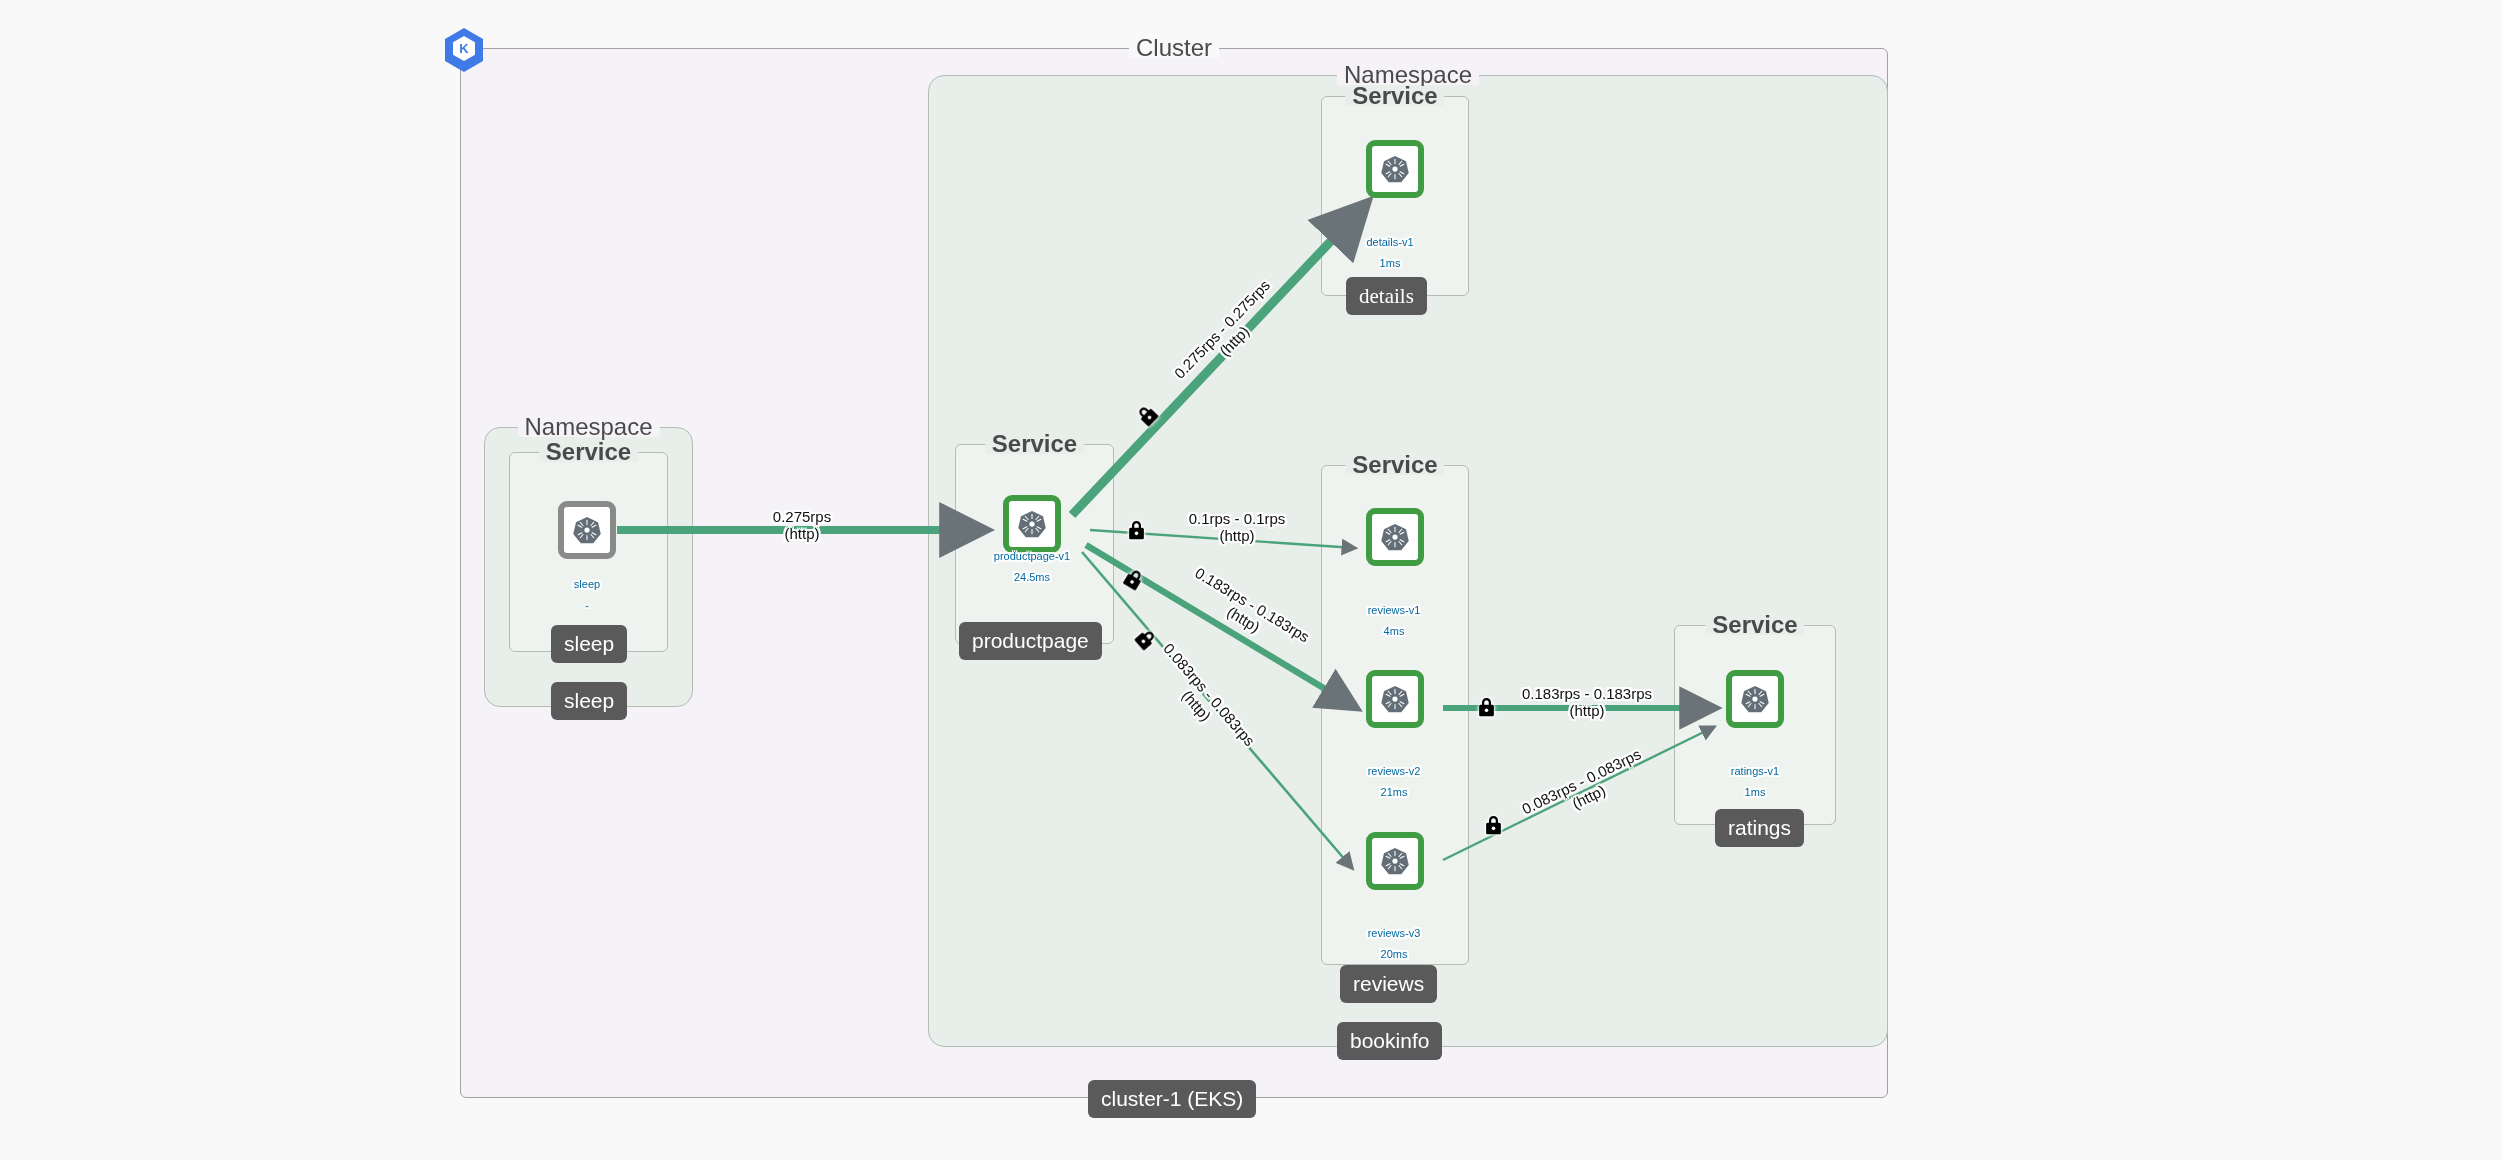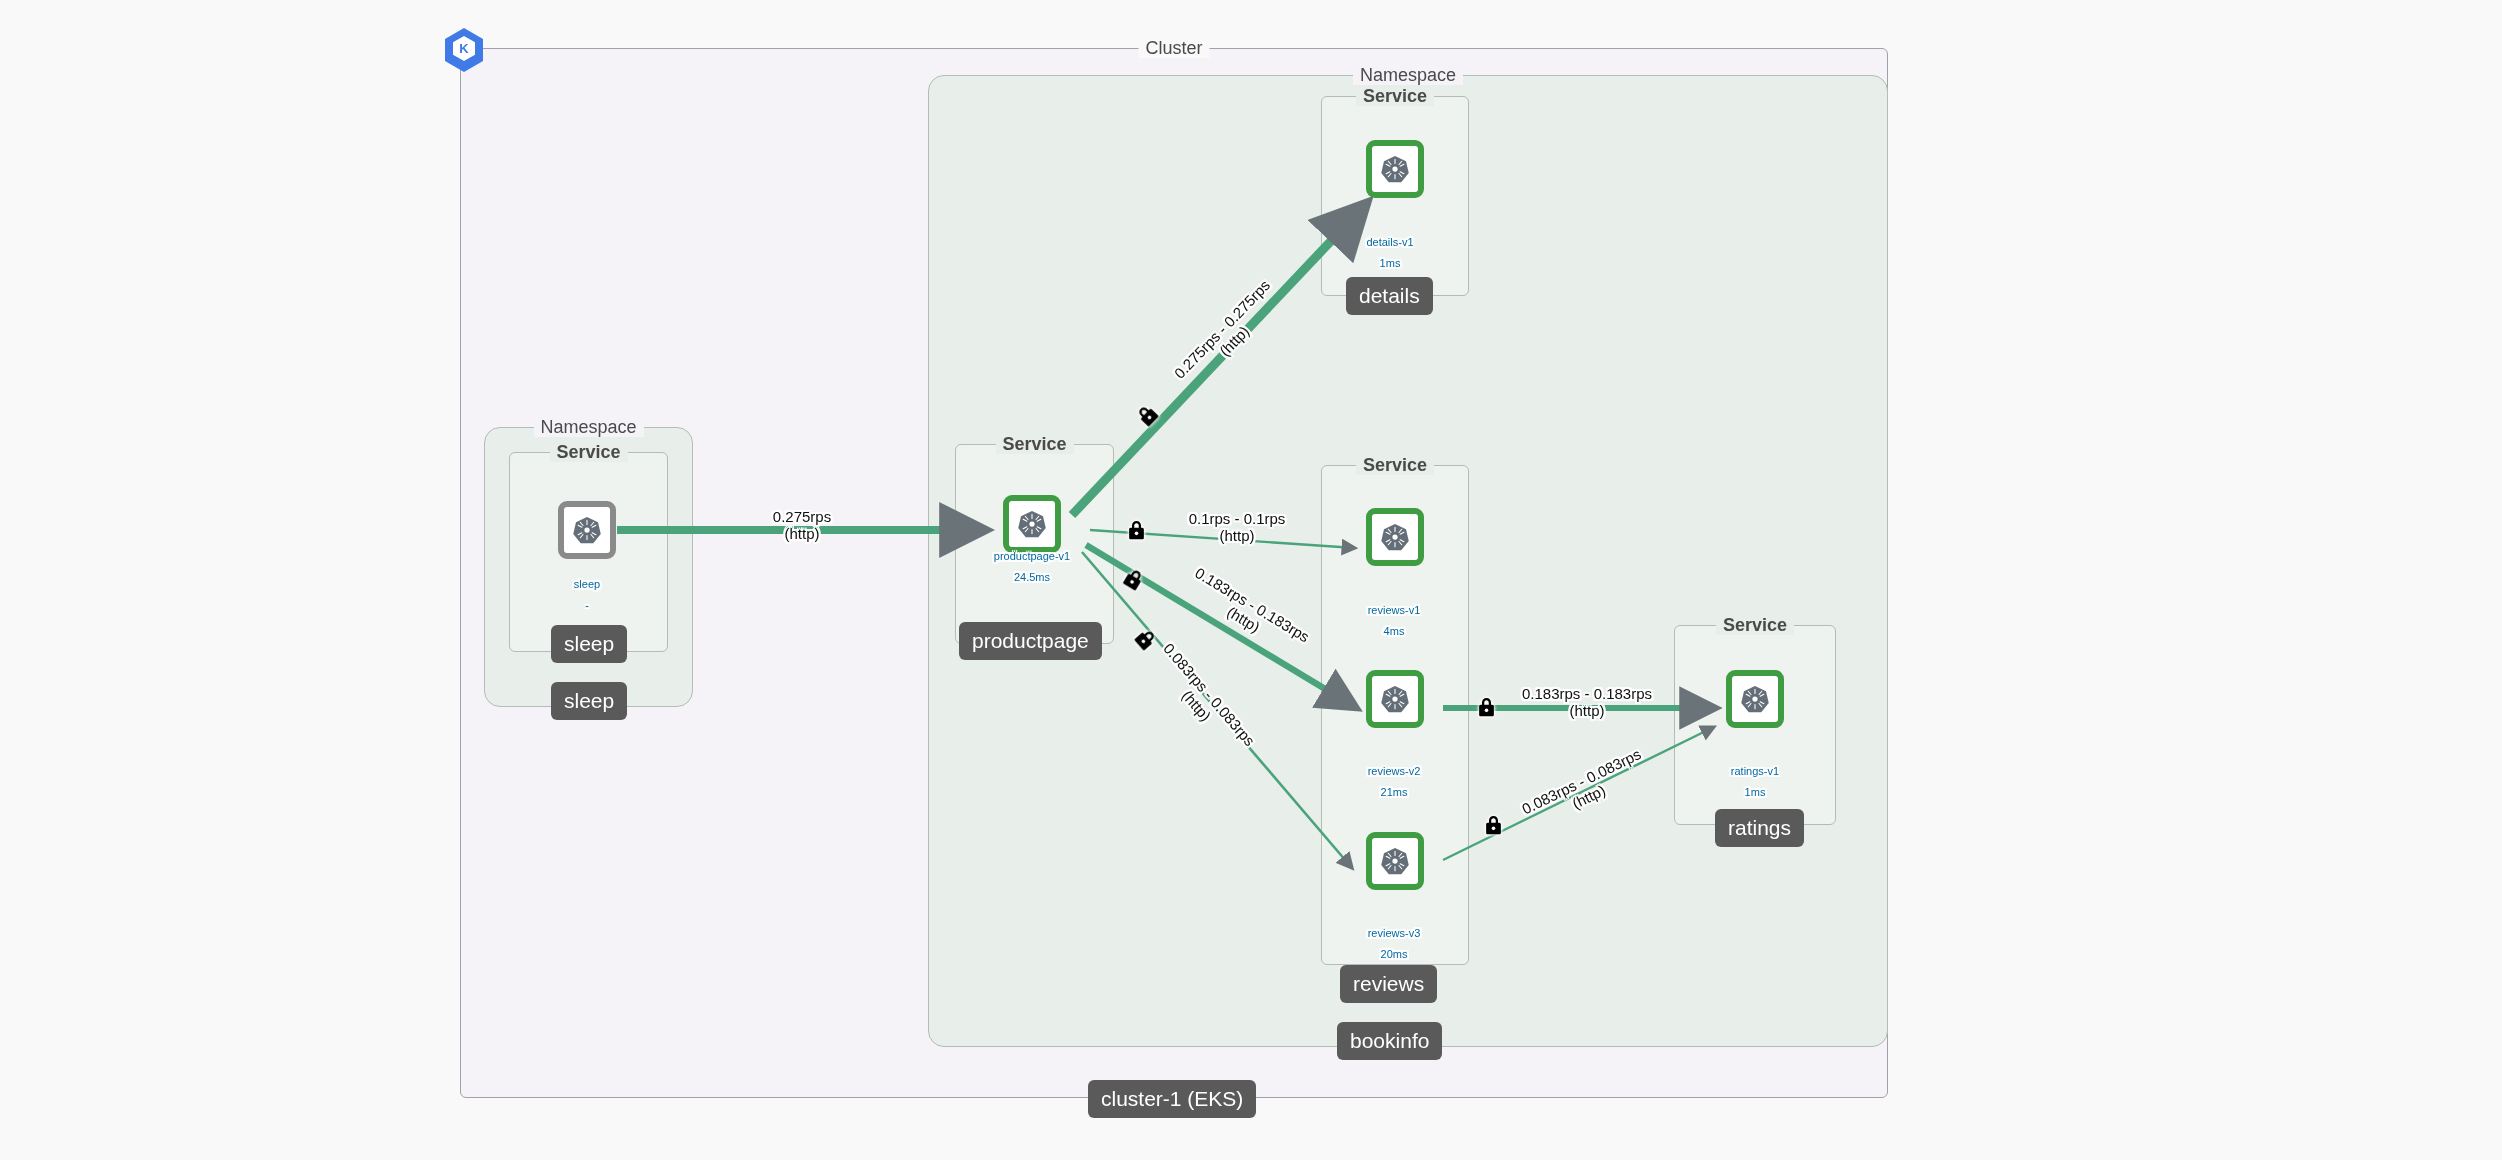--- a/index.html
+++ b/index.html
@@ -26,21 +26,21 @@
   .grp.namespace { background: #e8eeea; border-color: #b4bcb6; border-radius: 16px; }
   .grp.service   { background: #eff3f0; border-color: #b4bcb6; font-weight: bold; }
 
   .grp-label {
     position: absolute;
     top: -11px;
     left: 50%;
     transform: translateX(-50%);
     background: transparent;
     padding: 0 7px;
-    font-size: 18px;
+    font-size: 24px;
     color: #4a4a4a;
     white-space: nowrap;
     line-height: 20px;
   }
   .grp.cluster  > .grp-label { background: #f9f9f9; }
   .grp.namespace > .grp-label { background: #f5f3f7; }
   .grp.service  > .grp-label { background: #e8eeea; }
   .grp.service.in-ns-left > .grp-label { background: #e8eeea; }
 
   
@@ -363,21 +363,21 @@
         <path fill="#000" d="M7 0C4.8 0 3.2 1.7 3.2 3.8V5.6H2.1C1.3 5.6.8 6.2.8 7v7c0 .8.6 1.4 1.3 1.4h9.8c.7 0 1.3-.6 1.3-1.4V7c0-.8-.6-1.4-1.3-1.4h-1.1V3.8C10.8 1.7 9.2 0 7 0zm0 1.9c1.1 0 1.9.9 1.9 1.9v1.8H5.1V3.8c0-1 .8-1.9 1.9-1.9z"></path>
         <circle cx="7" cy="10.4" r="1.5" fill="#fff"></circle>
       </svg>
   </div>
 
   <div class="badge" style="left:551px; top:625px;">sleep</div>
   <div class="badge" style="left:551px; top:682px;">sleep</div>
 
   <div class="badge" style="left:959px; top:622px;">productpage</div>
 
-  <div class="badge" style="left:1346px; top:277px;">details</div>
+  <div class="badge" style="left:1346px; top:277px;font-family:Liberation Serif, serif;">details</div>
 
   <div class="badge" style="left:1340px; top:965px;">reviews</div>
   <div class="badge" style="left:1337px; top:1022px;">bookinfo</div>
 
   <div class="badge" style="left:1715px; top:809px;">ratings</div>
 
   <div class="badge" style="left:1088px; top:1080px;">cluster-1 (EKS)</div>
 
   <div class="kiali-badge" style="left:443px; top:27px;">
     <svg viewBox="0 0 42 46">

